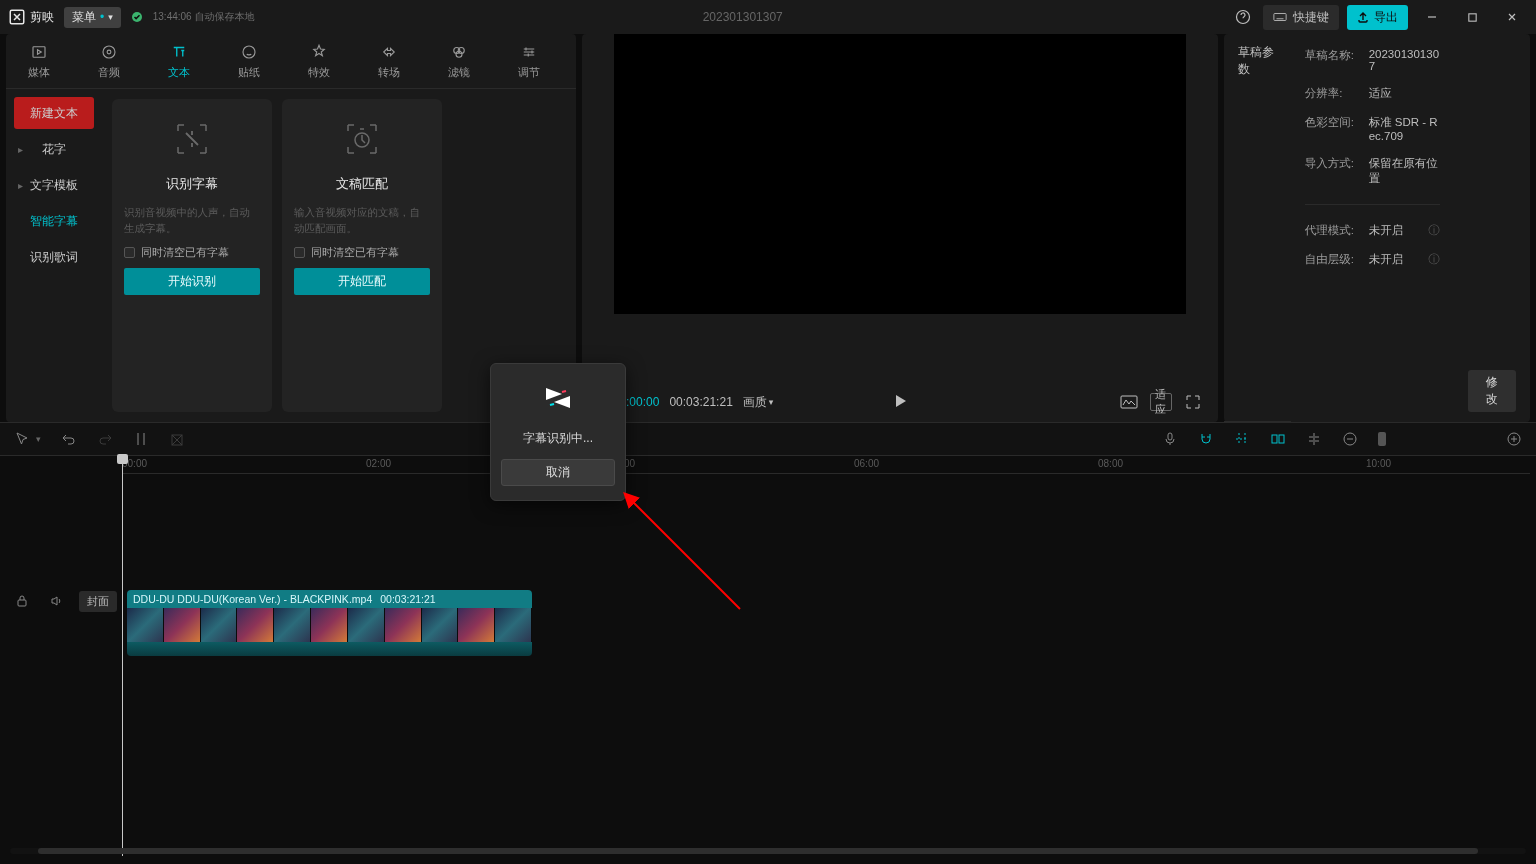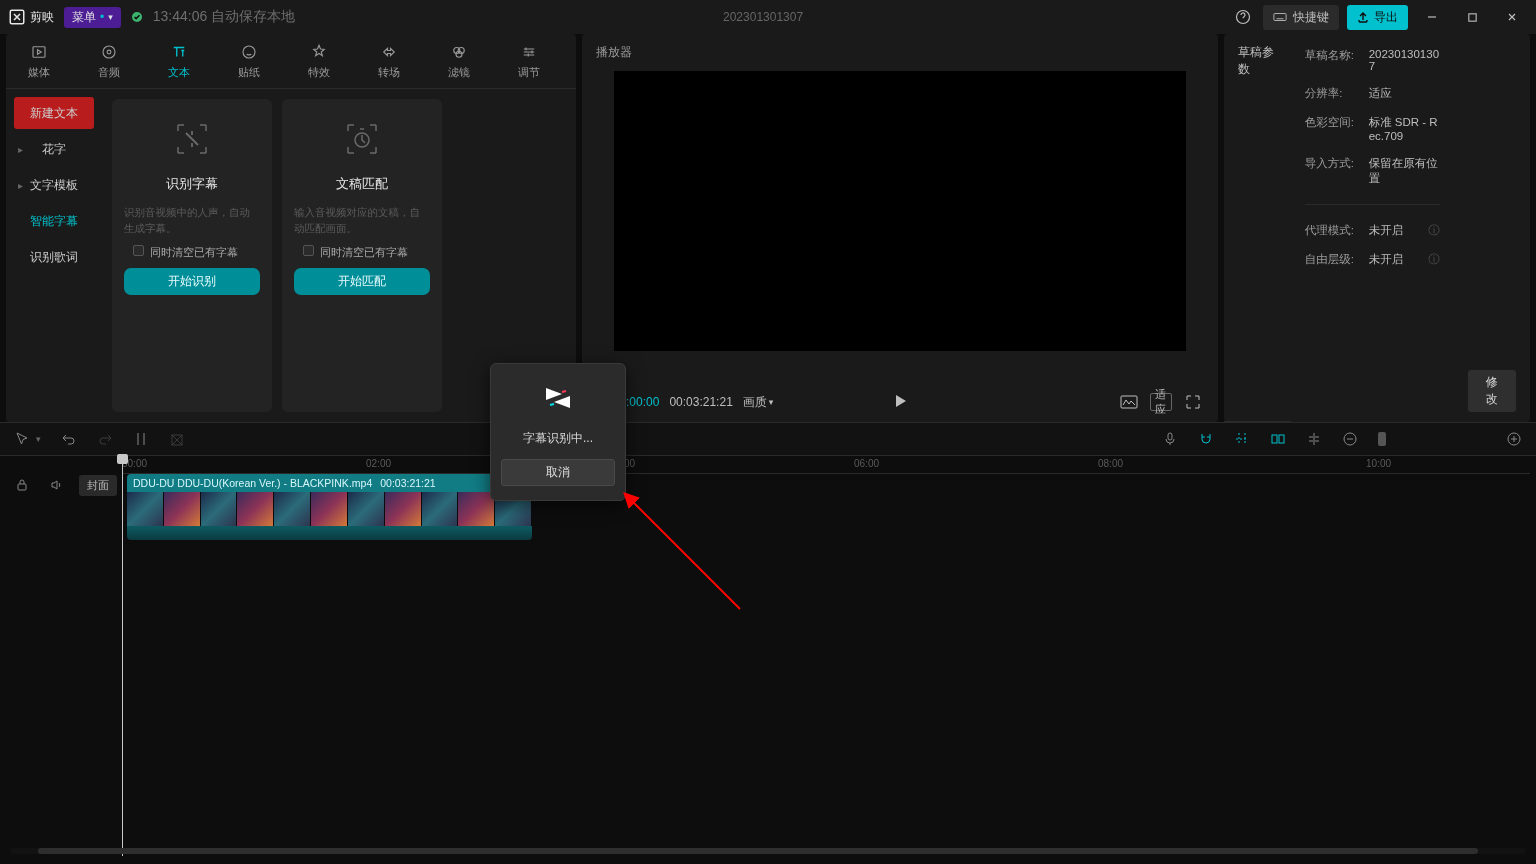--- a/index.html
+++ b/index.html
@@ -18,26 +18,26 @@
     height: 34px;
     background: #1a1a1a;
     display: flex;
     align-items: center;
     padding: 0 8px;
     gap: 10px;
   }
   .logo { display:flex; align-items:center; gap:4px; color:#e6e6e6; font-size:12px; }
   .logo svg { width:18px; height:18px; }
   .dropdown-select {
-    background:#4c1d95; border-radius:3px; padding:2px 8px;
+    background:#404040; border-radius:3px; padding:2px 8px;
     display:flex; align-items:center; gap:4px; cursor:pointer; font-size:12px;
     color:#e0e0e0;
   }
   .green-dot { width:12px; height:12px; }
-  .save-text { font-size:14px; color:#6e6e6e; }
+  .save-text { font-size:10px; color:#6e6e6e; }
   .title-center { flex:1; text-align:center; color:#666; }
   .titlebar-right { display:flex; align-items:center; gap:8px; }
   .circ-btn { width:24px; height:24px; display:flex; align-items:center; justify-content:center; color:#bfbfbf; cursor:pointer; }
   .pill-btn { display:flex; align-items:center; gap:6px; background:#2b2b2b; padding:4px 10px; border-radius:3px; cursor:pointer; }
   .export-btn { background:#00c1cd; color:#0d0d0d; font-weight:500; padding:4px 10px; border-radius:3px; display:flex; align-items:center; gap:5px; cursor:pointer; }
   .win-btn { width:32px; height:30px; display:flex; align-items:center; justify-content:center; cursor:pointer; color:#bfbfbf; }
 
   
   .main-row {
     display:flex;
@@ -76,23 +76,23 @@
 
   .cards-row { display:flex; gap:10px; padding:10px; }
   .card {
     width:160px; background:#232323; border-radius:6px;
     padding:12px; display:flex; flex-direction:column; gap:8px;
   }
   .card-icon-wrap { display:flex; justify-content:center; padding:4px 0; }
   .card-icon { width:48px; height:48px; }
   .card-title { text-align:center; color:#e6e6e6; font-size:13px; margin-bottom:4px; }
   .card-desc { color:#5b5b5b; font-size:10.5px; line-height:1.5; min-height:30px; }
-  .card-check { display:flex; align-items:flex-start; gap:6px; font-size:11px; color:#aaa;margin-left:9px; }
+  .card-check { display:flex; align-items:center; gap:6px; font-size:11px; color:#aaa; }
   .checkbox { width:11px; height:11px; border:1px solid #555; border-radius:2px; background:#2a2a2a; cursor:pointer; }
-  .card-btn { background:#008f99; color:#eafcfd; text-align:center; padding:5px 0; border-radius:7px; cursor:pointer; font-size:12px; }
+  .card-btn { background:#008f99; color:#eafcfd; text-align:center; padding:5px 0; border-radius:2px; cursor:pointer; font-size:12px; }
 
   
   .player-panel { flex:1; display:flex; flex-direction:column; }
   .player-header { padding:10px 14px; color:#9c9c9c; font-size:12px; }
   .player-viewport { flex:1; display:flex; align-items:flex-start; justify-content:center; padding:0 32px 0 32px; }
   .viewport-black { width:100%; height:280px; background:#000; }
   .player-controls {
     height:40px; display:flex; align-items:center; padding:0 14px; gap:10px; position:relative;
   }
   .time-cur { color:#00c1cd; font-size:12px; }
@@ -136,21 +136,21 @@
     content:""; position:absolute; left:0; right:0; bottom:0; height:1px; background:#2a2a2a;
   }
   .playhead {
     position:absolute; top:0; bottom:0; width:1px; background:#c8c8c8;
     left:122px;
   }
   .playhead::before{
     content:""; position:absolute; top:-2px; left:-5px; width:11px; height:10px;
     background:#c8c8c8; border-radius:2px;
   }
-  .timeline-body { display:flex; }
+  .timeline-body { display:flex; margin-top:116px; }
   .track-buttons { width:116px; display:flex; align-items:center; justify-content:center; gap:12px; }
   .track-buttons .tb { width:22px; height:22px; border-radius:3px; display:flex; align-items:center; justify-content:center; cursor:pointer; }
   .track-buttons .cover { background:#2a2a2a; padding:3px 8px; border-radius:3px; cursor:pointer; font-size:11px; }
   .clip-col { flex:1; position:relative;padding-left:26px; }
   .clip {
     position:absolute; left:5px; width:405px;
     border-radius:4px; overflow:hidden;
   }
   .clip-header {
     background:#117c84; color:#d6f7fa; font-size:10.5px;
@@ -350,21 +350,20 @@
               <div class="checkbox"></div>
               <span>同时清空已有字幕</span>
             </div>
           <div class="card-btn">开始匹配</div>
         </div>
       </div>
     </div>
   </div>
 
   <div class="panel player-panel">
-    <div class="player-header">播放器</div>
     <div class="player-viewport">
       <div class="viewport-black"></div>
     </div>
     <div class="player-controls">
       <span class="time-cur">00:00:00:00</span>
       <span class="time-dur">00:03:21:21</span>
       <div class="quality-drop">
           <span>画质</span>
           <span style="font-size:9px;margin-left:2px">▾</span>
         </div>

